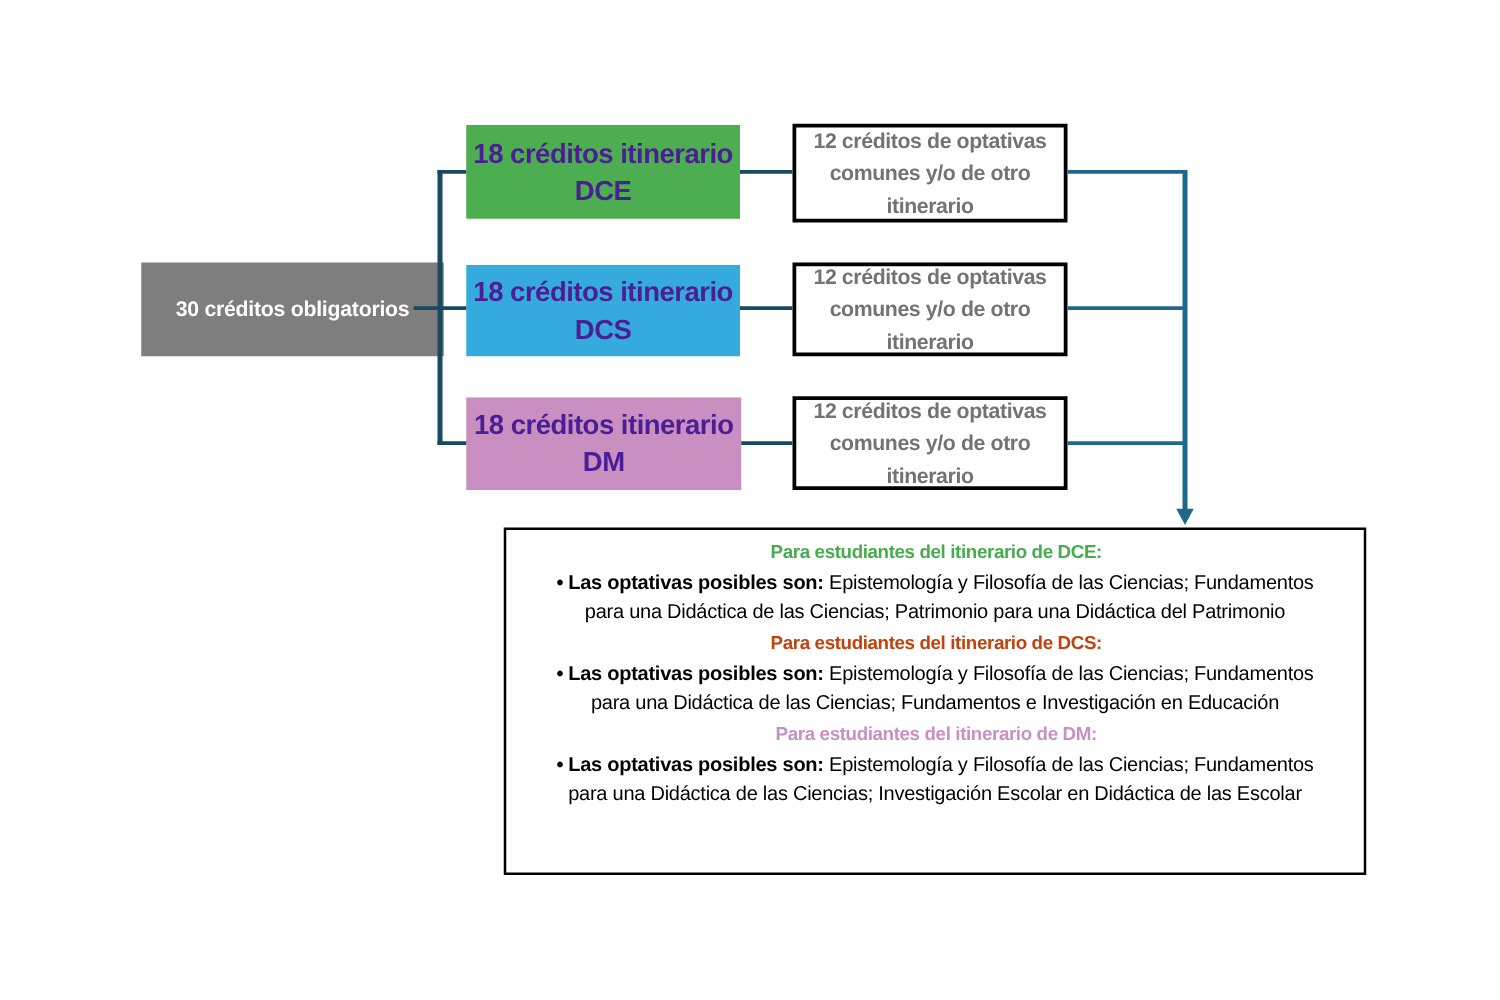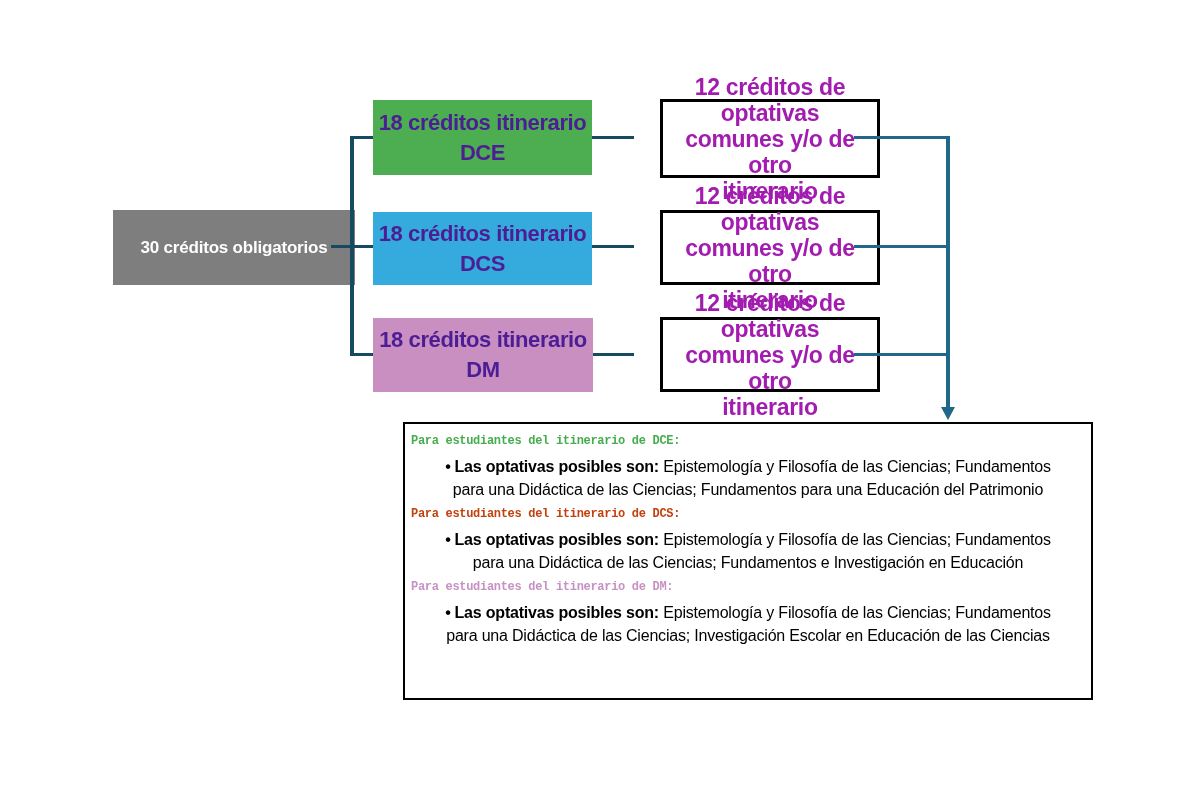--- a/index.html
+++ b/index.html
@@ -41,26 +41,25 @@
     font-weight: bold;
     font-size: 17px;
     line-height: 29px;
     letter-spacing: -0.2px;
   }
   .graybox .caps { letter-spacing: 1px; }
   
   .wbox {
     background: #ffffff;
     border: 3px solid #000000;
-    color: #a21caf;
+    color: #737373;
     font-weight: bold;
-    font-size: 23px;
+    font-size: 17px;
     line-height: 26px;
     letter-spacing: -0.3px;
-    margin-left: 26px;
   }
   
   .hline, .vline {
     position: absolute;
   }
   .dark { background: #154a60; }
   .teal { background: #1f6889; }
   .arrow-down {
     position: absolute;
     width: 0;
@@ -77,27 +76,26 @@
     width: 690px;
     height: 278px;
     box-sizing: border-box;
     background: #ffffff;
     border: 2px solid #000000;
     padding: 4px 4px 0 4px;
     color: #000000;
   }
   .sec-heading {
     font-weight: bold;
-    font-size: 12px;
+    font-size: 15px;
     line-height: 27px;
     letter-spacing: -0.3px;
-    text-align: left;
+    text-align: center;
     padding-left: 2px;
     white-space: nowrap;
-    font-family: Liberation Mono, monospace;
   }
   .h-green { color: #45ad4e; }
   .h-blue  { color: #c2410c; }
   .h-pink  { color: #c791c3; }
   .sec-line {
     font-size: 16px;
     line-height: 23px;
     text-align: center;
     letter-spacing: -0.2px;
     white-space: nowrap;
@@ -157,30 +155,30 @@
   <div class="vline teal" style="left:946px; top:136px; width:4px; height:272px;"></div>
   <div class="arrow-down" style="left:941px; top:407px;"></div>
 
   <div class="detail">
 
     <div class="sec-heading h-green">Para estudiantes del itinerario de DCE:</div>
     <div class="sec-line">
       <span class="bullet">•</span><span class="b">Las optativas posibles son:</span>
       <span>Epistemología y Filosofía de las Ciencias; Fundamentos</span>
     </div>
-    <div class="sec-line">para una Didáctica de las Ciencias; Fundamentos para una Educación del Patrimonio</div>
+    <div class="sec-line">para una Didáctica de las Ciencias; Patrimonio para una Didáctica del Patrimonio</div>
 
     <div class="sec-heading h-blue">Para estudiantes del itinerario de DCS:</div>
     <div class="sec-line">
       <span class="bullet">•</span><span class="b">Las optativas posibles son:</span>
       <span>Epistemología y Filosofía de las Ciencias; Fundamentos</span>
     </div>
     <div class="sec-line">para una Didáctica de las Ciencias; Fundamentos e Investigación en Educación</div>
 
     <div class="sec-heading h-pink">Para estudiantes del itinerario de DM:</div>
     <div class="sec-line">
       <span class="bullet">•</span><span class="b">Las optativas posibles son:</span>
       <span>Epistemología y Filosofía de las Ciencias; Fundamentos</span>
     </div>
-    <div class="sec-line">para una Didáctica de las Ciencias; Investigación Escolar en Educación de las Ciencias</div>
+    <div class="sec-line">para una Didáctica de las Ciencias; Investigación Escolar en Didáctica de las Escolar</div>
 
   </div>
 </div>
 
 </body></html>

